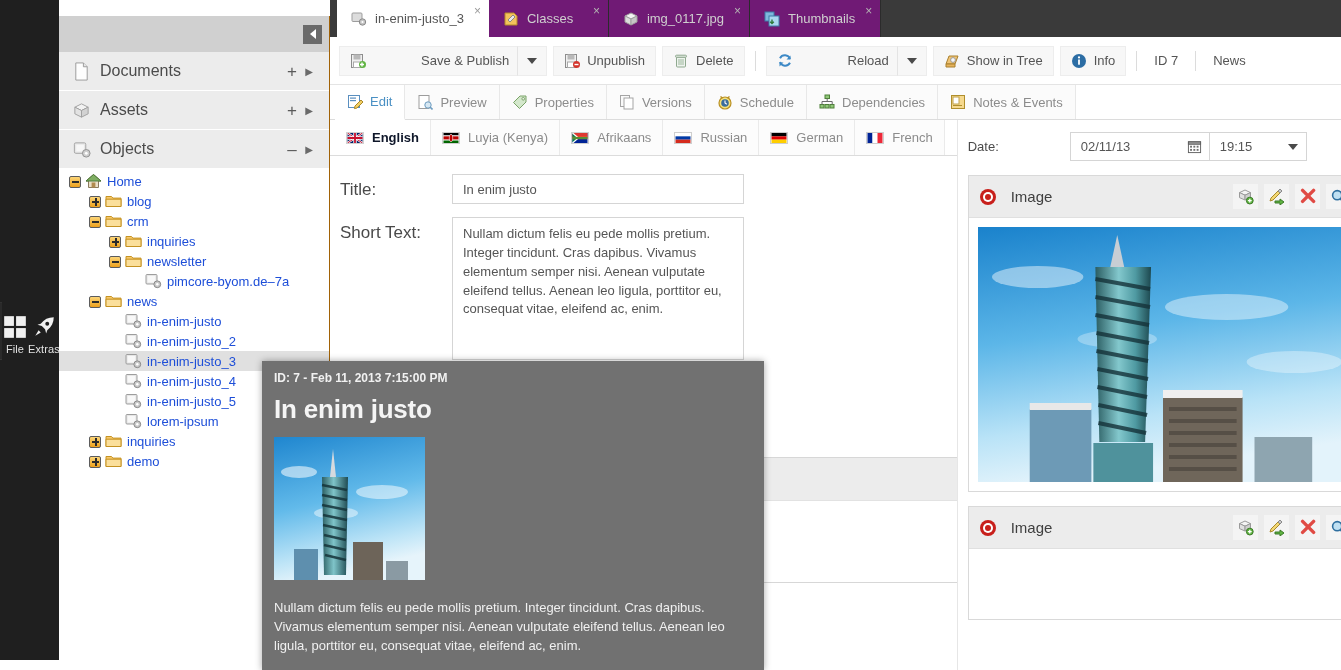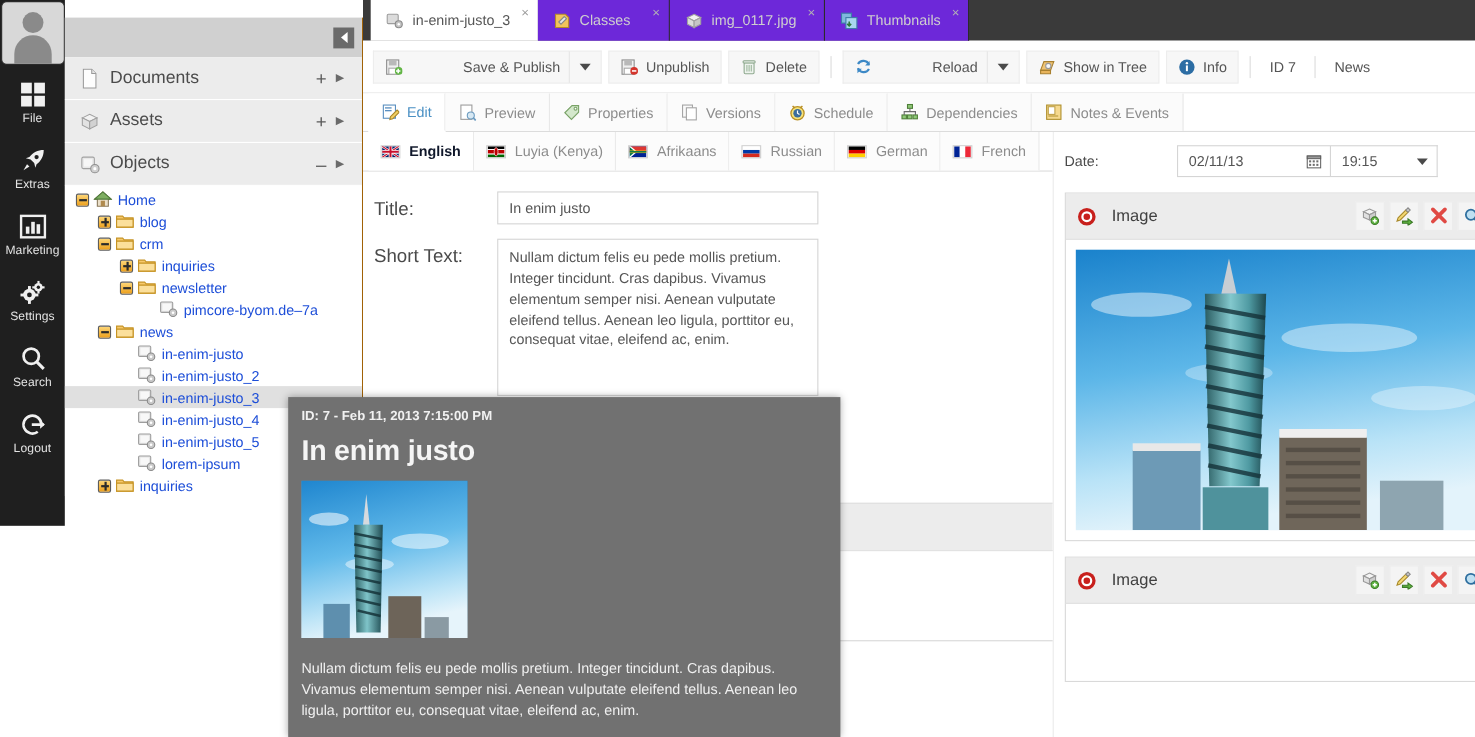--- a/index.html
+++ b/index.html
@@ -8,23 +8,23 @@
     overflow: hidden;
     font-family: "Liberation Sans", sans-serif;
     font-size: 13px;
     background: #ffffff;
     color: #333;
   }
   #app { position: relative; width: 1341px; height: 670px; }
 
   
   .rail {
-    position: absolute; left: 0; top: 0; width: 59px; height: 478px;
+    position: absolute; left: 0; top: 0; width: 59px; height: 660px;
     background: #1f1f1f;
-    display: flex; flex-direction: column; align-items: center;
+    display: flex; align-items: center;
   }
   .rail-avatar {
     width: 58px; height: 58px; margin-top: 1px;
     background: #d8d8d8;
     border: 1px solid #2a2a2a;
     border-radius: 5px;
     position: relative; overflow: hidden;
   }
   .rail-avatar .head {
     position: absolute; left: 50%; top: 9px; transform: translateX(-50%);
@@ -112,21 +112,21 @@
   
   .main {
     position: absolute; left: 330px; top: 0; right: 0; bottom: 0;
     background: #ffffff;
   }
   .tabstrip {
     height: 37px; background: #3a3a3a;
     display: flex; align-items: flex-end; padding-left: 7px;
   }
   .wtab {
-    height: 37px; min-width: 120px; background: #6d28d9;
+    height: 37px; min-width: 120px; background: #701a75;
     display: flex; align-items: center; padding: 0 8px 0 14px;
     color: #cfcfcf; font-size: 13px; cursor: pointer;
     border-right: 1px solid #2b2b2b;
   }
   .wtab.active { background: #ffffff; color: #565656; border-right: none; }
   .wtab .wt-ico { width: 16px; height: 16px; margin-right: 8px; flex: 0 0 auto; }
   .wtab .wt-label { flex: 1 1 auto; white-space: nowrap; }
   .wtab .wt-close {
     margin-left: 10px; font-size: 12px; color: #b4b4b4; align-self: flex-start;
     margin-top: 5px; line-height: 1; cursor: pointer;
@@ -554,20 +554,33 @@
           <span class="texp ">
             <span class="box"></span>
             <span class="hbar"></span>
             <span class="vbar"></span>
           </span>
           <svg class="tico" viewBox="0 0 17 16">
             <path d="M1 3.5h5.5l1.4 1.6H16v8.4H1z" fill="#f7c96b" stroke="#c59222"></path>
             <path d="M1 6.2h15v7.3H1z" fill="#fbdf9b" stroke="#c59222"></path>
           </svg>
           <span>inquiries</span>
+        </div>
+        <div class="trow">
+          <span style="display:inline-block;width:29px"></span>
+          <span class="texp ">
+            <span class="box"></span>
+            <span class="hbar"></span>
+            <span class="vbar"></span>
+          </span>
+          <svg class="tico" viewBox="0 0 17 16">
+            <path d="M1 3.5h5.5l1.4 1.6H16v8.4H1z" fill="#f7c96b" stroke="#c59222"></path>
+            <path d="M1 6.2h15v7.3H1z" fill="#fbdf9b" stroke="#c59222"></path>
+          </svg>
+          <span>demo</span>
         </div>
       </div>
   </div>
 
   <div class="main">
 
     <div class="tabstrip" id="tabstrip">
         <div class="wtab active">
           <svg class="wt-ico" viewBox="0 0 16 16">
             <rect x="1" y="2" width="10" height="8.5" rx="1" fill="#dcdcdc" stroke="#9d9d9d"></rect>

